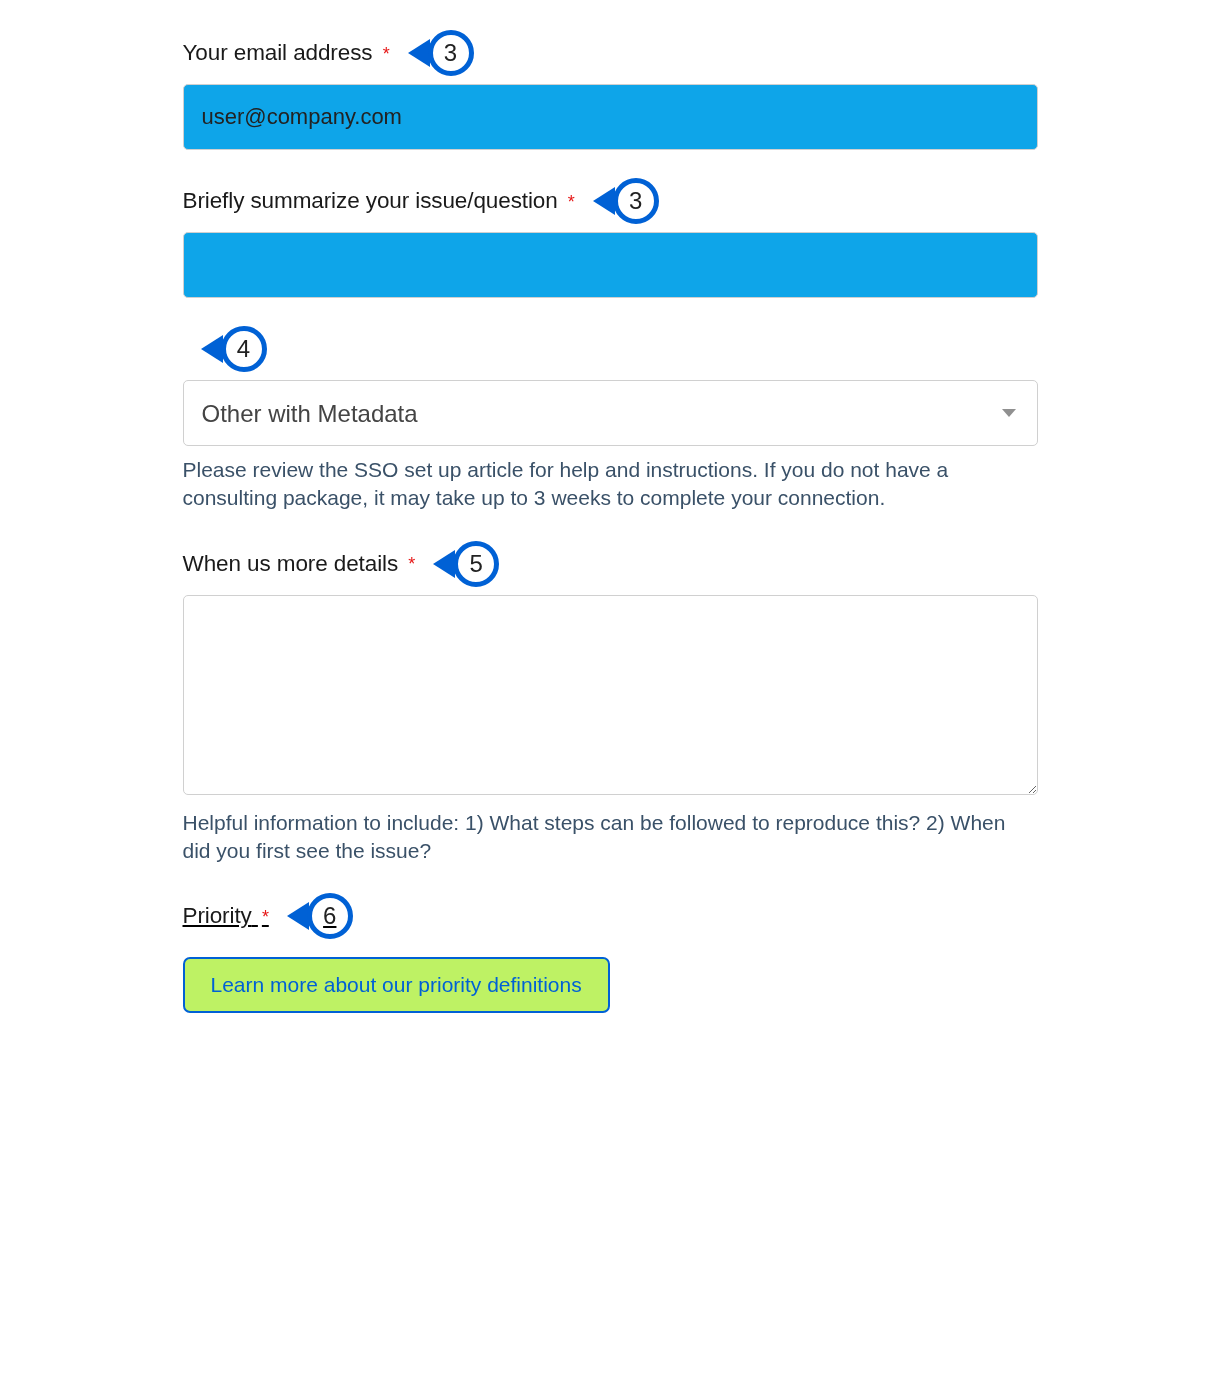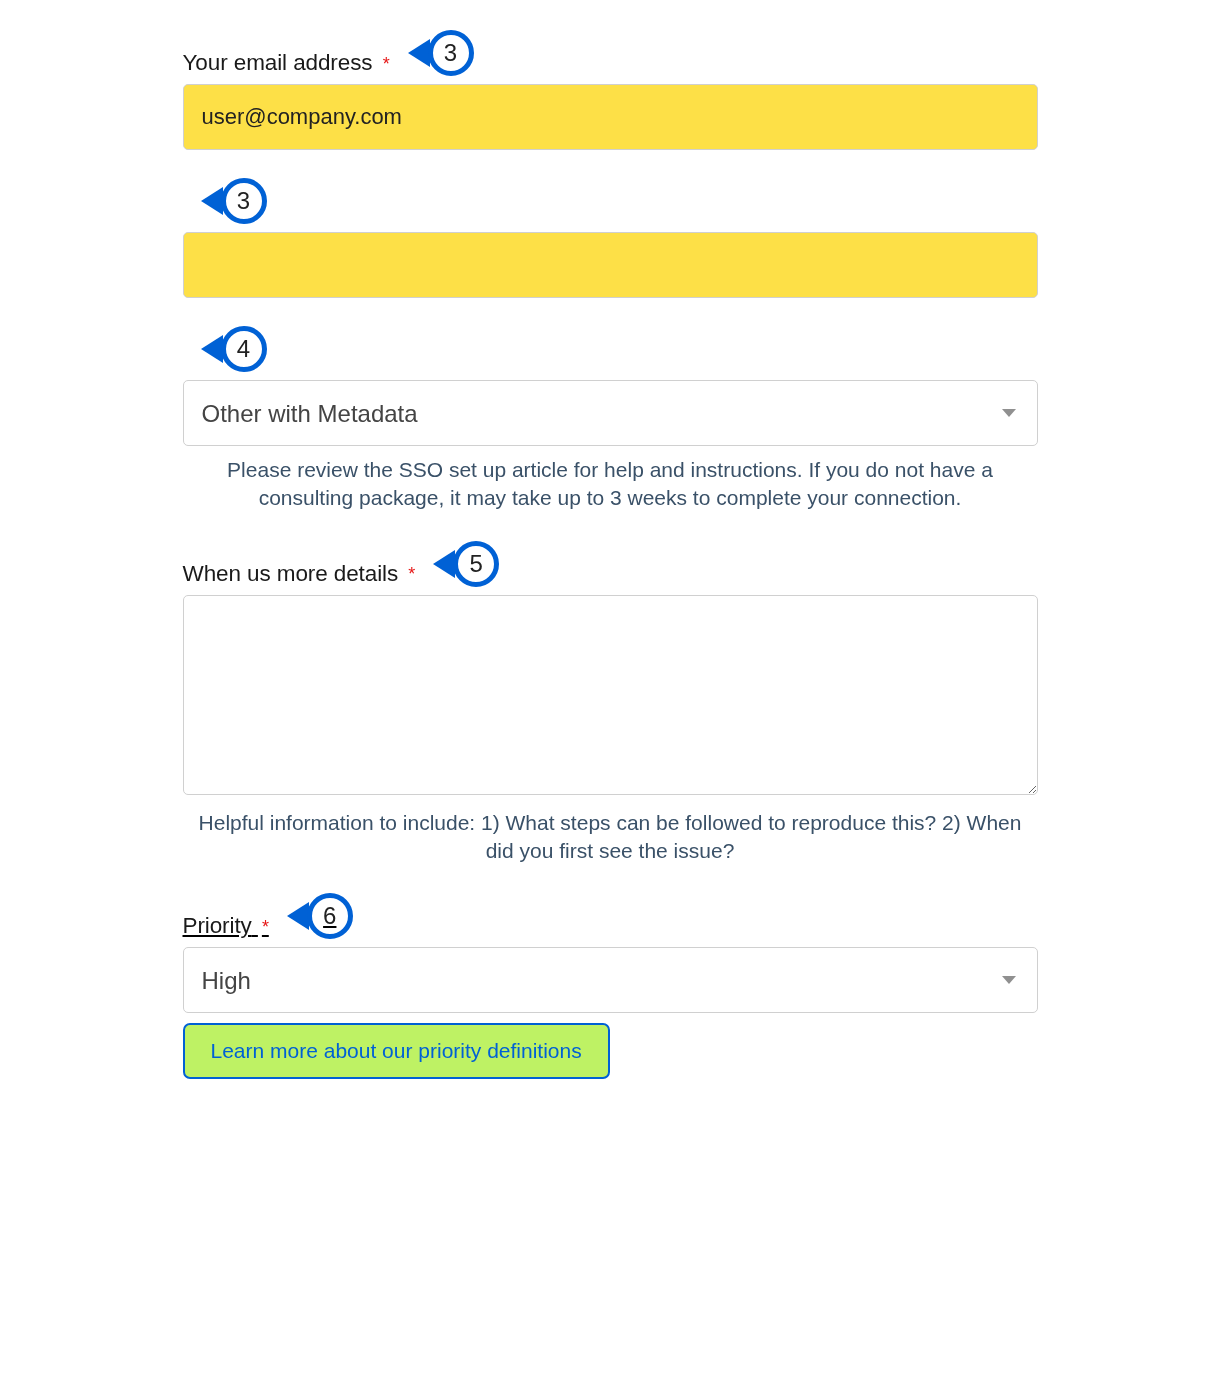--- a/index.html
+++ b/index.html
@@ -13,21 +13,21 @@
     margin: 0 auto;
     width: 855px;
   }
   .field {
     margin-bottom: 28px;
     position: relative;
   }
   .label-row {
     position: relative;
     display: flex;
-    align-items: flex-end;
+    align-items: center;
     margin-bottom: 8px;
   }
   .field-label {
     font-size: 22.5px;
     color: #1a1a1a;
     font-weight: 400;
     letter-spacing: -0.1px;
   }
   .req {
     color: #e61717;
@@ -62,21 +62,21 @@
   }
   .text-input {
     width: 100%;
     height: 66px;
     border: 1px solid #d0d0d0;
     border-radius: 5px;
     padding: 0 18px;
     font-size: 22px;
     color: #222;
     font-family: inherit;
-    background: #fde047;
+    background: #0ea5e9;
   }
   .select {
     width: 100%;
     height: 66px;
     border: 1px solid #d0d0d0;
     border-radius: 5px;
     padding: 4px 18px;
     font-size: 24px;
     color: #444;
     background: #fff;
@@ -94,21 +94,20 @@
     border-left: 7px solid transparent;
     border-right: 7px solid transparent;
     border-top: 8px solid #909090;
     pointer-events: none;
   }
   .help-text {
     font-size: 21px;
     color: #3a5168;
     line-height: 1.35;
     margin-top: 10px;
-    text-align: center;
   }
   .help-text a {
     color: #0061d5;
     text-decoration: none;
     word-break: break-all;
   }
   .textarea {
     width: 100%;
     height: 200px;
     border: 1px solid #d0d0d0;
@@ -147,20 +146,24 @@
       <span class="callout">
         <span class="callout-tail"></span>
         <span class="callout-circle">3</span>
       </span>
     </div>
     <input class="text-input" type="text" value="user@company.com" style="">
   </div>
 
   <div class="field">
     <div class="label-row">
+      <label class="field-label">
+        <span>Briefly summarize your issue/question</span>
+        <span class="req">*</span>
+      </label>
       <span class="callout">
         <span class="callout-tail"></span>
         <span class="callout-circle">3</span>
       </span>
     </div>
     <input class="text-input" type="text" value="" style="">
   </div>
 
   <div class="field">
     <div class="label-row">
@@ -197,22 +200,16 @@
     <div class="label-row">
       <label class="field-label">
         <span>Priority</span>
         <span class="req">*</span>
       </label>
       <span class="callout">
         <span class="callout-tail"></span>
         <span class="callout-circle">6</span>
       </span>
     </div>
-    <div class="select-wrap">
-      <select class="select">
-        <option>High</option>
-      </select>
-      <span class="select-arrow"></span>
-    </div>
     <button class="learn-btn">Learn more about our priority definitions</button>
   </div>
 
 </div>
 
 </body></html>

